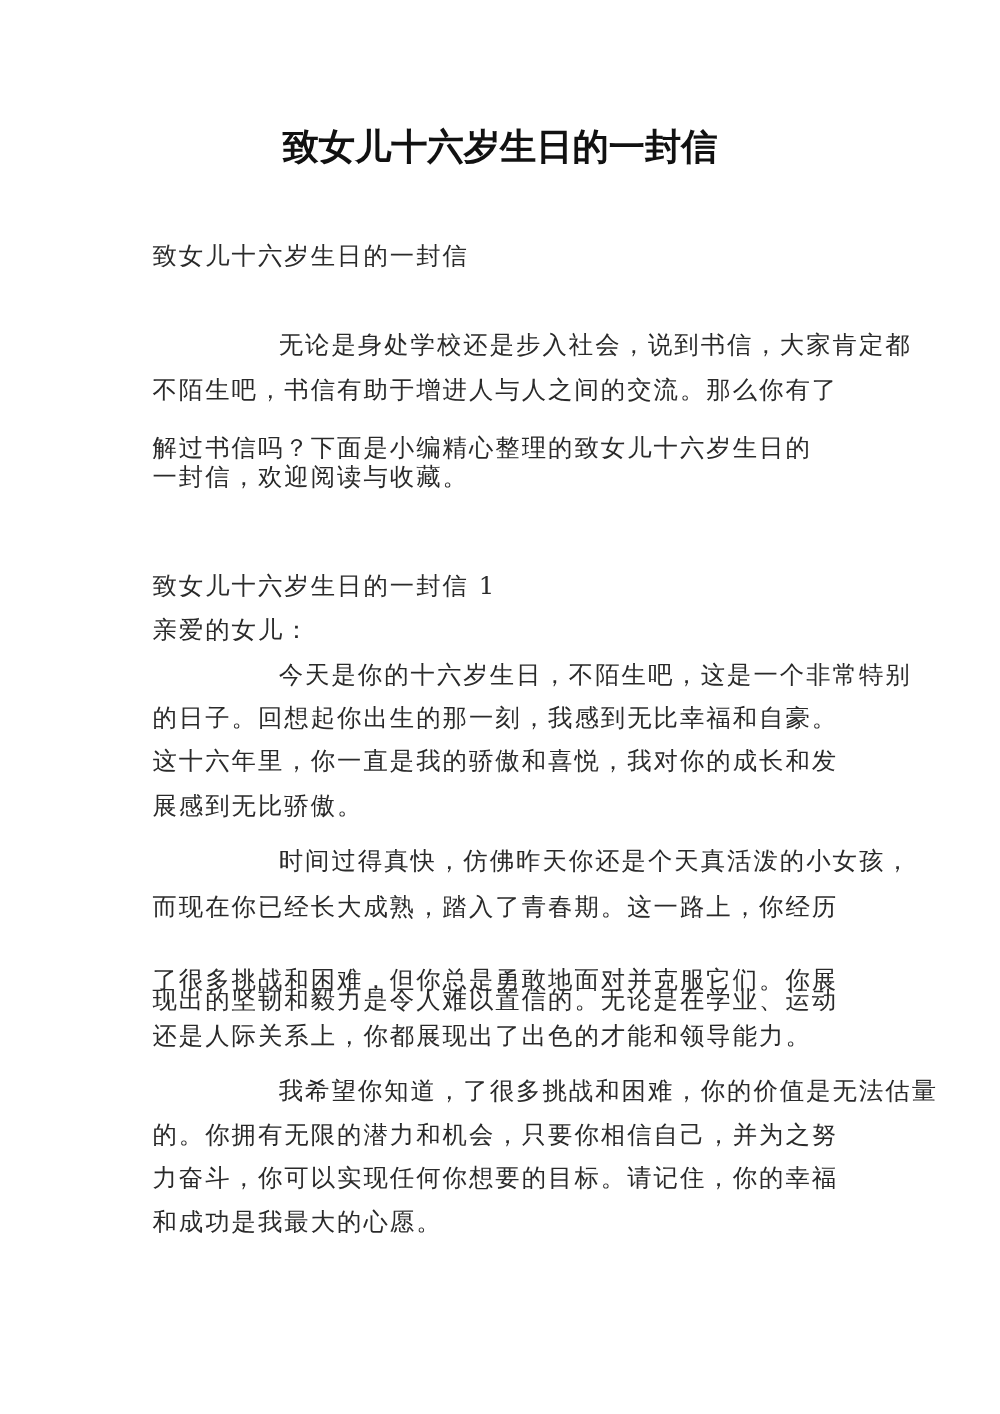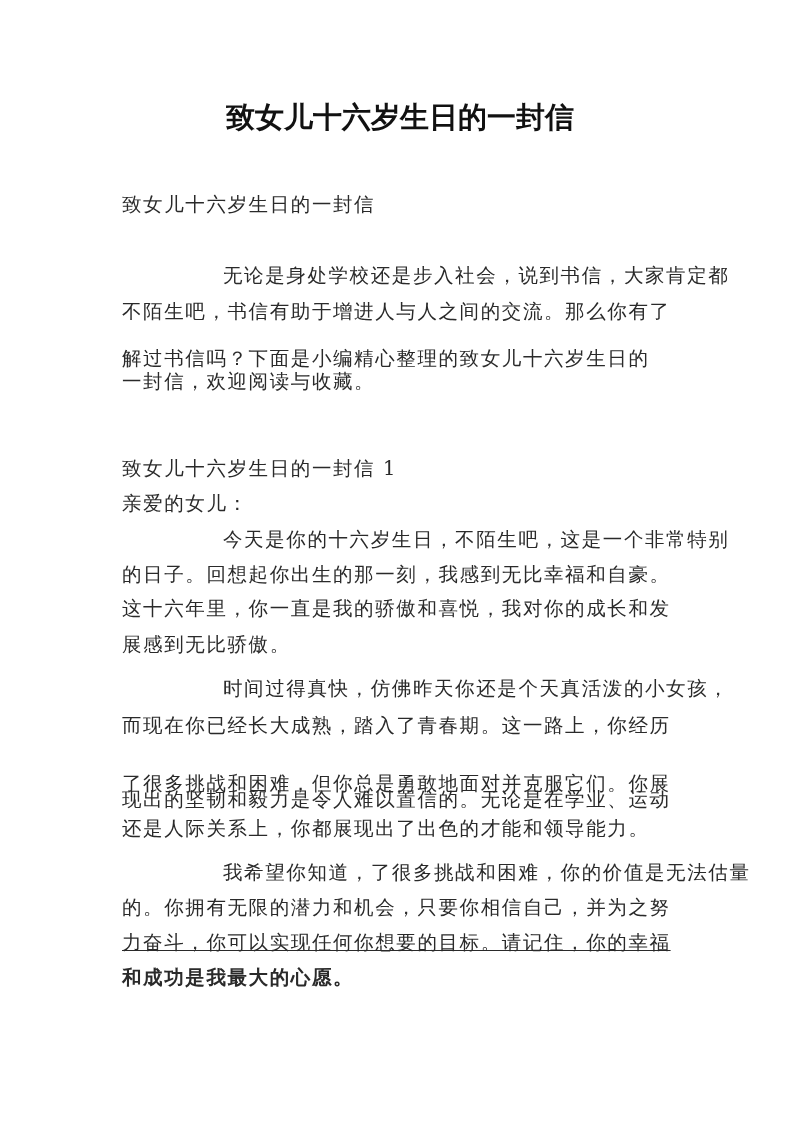--- a/index.html
+++ b/index.html
@@ -33,14 +33,14 @@
 <div class="line" style="top:633px;">展感到无比骄傲。</div>
 
 <div class="line indent" style="top:677px;">时间过得真快，仿佛昨天你还是个天真活泼的小女孩，</div>
 <div class="line" style="top:676px;margin-top:38px;">而现在你已经长大成熟，踏入了青春期。这一路上，你经历</div>
 <div class="line" style="top:772px;">了很多挑战和困难，但你总是勇敢地面对并克服它们。你展</div>
 <div class="line" style="top:788px;">现出的坚韧和毅力是令人难以置信的。无论是在学业、运动</div>
 <div class="line" style="top:817px;">还是人际关系上，你都展现出了出色的才能和领导能力。</div>
 
 <div class="line indent" style="top:861px;">我希望你知道，了很多挑战和困难，你的价值是无法估量</div>
 <div class="line" style="top:896px;">的。你拥有无限的潜力和机会，只要你相信自己，并为之努</div>
-<div class="line" style="top:931px;text-decoration:underline;">力奋斗，你可以实现任何你想要的目标。请记住，你的幸福</div>
-<div class="line" style="top:966px;font-weight:bold;">和成功是我最大的心愿。</div>
+<div class="line" style="top:931px;">力奋斗，你可以实现任何你想要的目标。请记住，你的幸福</div>
+<div class="line" style="top:966px;">和成功是我最大的心愿。</div>
 
 </body></html>

